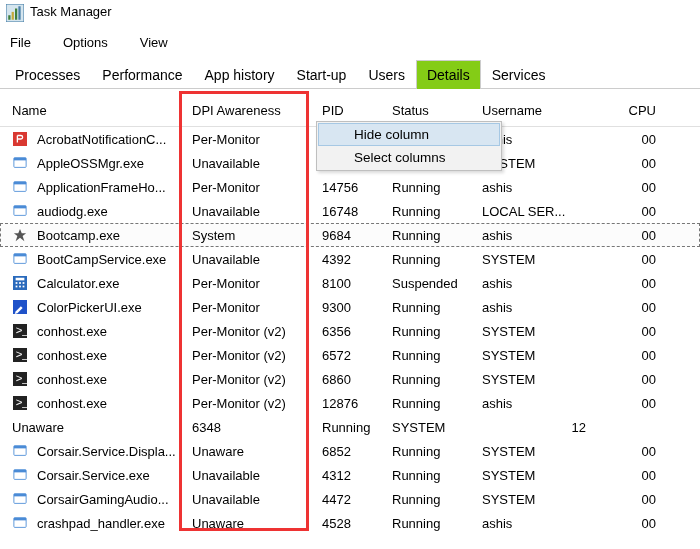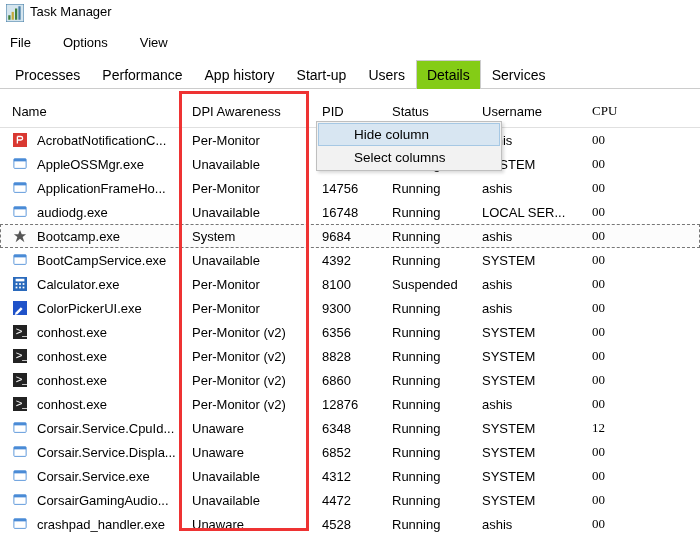--- a/index.html
+++ b/index.html
@@ -14,21 +14,21 @@
   .tab { padding: 6px 10px; font-size: 14px; border: 1px solid transparent; border-bottom: none; margin-bottom: -1px; }
   .tab.active { border-color: #ccc; background: #84cc16; }
 
   .grid { position: relative; padding-top: 8px; }
   .head, .row { display: grid; grid-template-columns: 180px 130px 70px 90px 110px 70px 50px; align-items: center; }
   .head { border-bottom: 1px solid #e0e0e0; padding: 6px 4px 8px 12px; font-weight: 400; }
   .head .cell { white-space: nowrap; overflow: hidden; }
   .row { padding: 2px 4px 2px 12px; height: 24px; }
   .row .cell { white-space: nowrap; overflow: hidden; text-overflow: ellipsis; }
   .num { text-align: left; padding-right: 14px; }
-  .cpu { text-align: left; padding-right: 6px; font-family: Liberation Serif, serif; }
+  .cpu { text-align: right; padding-right: 6px; }
   .namecell { display: flex; align-items: center; gap: 9px; }
   .row.selected { outline: 1px dashed #777; outline-offset: -1px; background: #fcfcfc; }
 
   .redbox { position: absolute; top: 2px; left: 179px; width: 130px; height: 440px; border: 3px solid #e33; pointer-events: none; }
 
   .ctxmenu { position: absolute; top: 32px; left: 316px; width: 186px; background: #f2f2f2; border: 1px solid #bfbfbf; box-shadow: 2px 2px 3px rgba(0,0,0,.15); padding: 1px; z-index: 5; }
   .ctxitem { padding: 4px 32px 4px 36px; font-size: 13.5px; }
   .ctxitem.hover { background: #d8e6f2; outline: 1px solid #a6c8e4; outline-offset: -1px; }
 
   .ico { width: 16px; height: 16px; flex: 0 0 16px; display: flex; align-items: center; justify-content: center; border-radius: 2px; }
@@ -230,21 +230,21 @@
         <div class="cell namecell">
           <span class="ico">
             <svg viewBox="0 0 16 16">
               <rect width="16" height="16" fill="#222"></rect>
               <text x="3" y="11" font-size="9" fill="#fff" font-family="monospace">&gt;_</text>
             </svg>
           </span>
           <span>conhost.exe</span>
         </div>
         <div class="cell">Per-Monitor (v2)</div>
-        <div class="cell num">8828</div>
+        <div class="cell num">6572</div>
         <div class="cell">Running</div>
         <div class="cell">SYSTEM</div>
         <div class="cell cpu">00</div>
       </div>
       <div class="row">
         <div class="cell namecell">
           <span class="ico">
             <svg viewBox="0 0 16 16">
               <rect width="16" height="16" fill="#222"></rect>
               <text x="3" y="11" font-size="9" fill="#fff" font-family="monospace">&gt;_</text>
@@ -268,29 +268,20 @@
           </span>
           <span>conhost.exe</span>
         </div>
         <div class="cell">Per-Monitor (v2)</div>
         <div class="cell num">12876</div>
         <div class="cell">Running</div>
         <div class="cell">ashis</div>
         <div class="cell cpu">00</div>
       </div>
       <div class="row">
-        <div class="cell namecell">
-          <span class="ico">
-            <svg viewBox="0 0 16 16">
-              <rect x="1" y="2" width="14" height="11" rx="1" fill="#fff" stroke="#4a8bd6"></rect>
-              <rect x="1" y="2" width="14" height="3" fill="#4a8bd6"></rect>
-            </svg>
-          </span>
-          <span>Corsair.Service.CpuId...</span>
-        </div>
         <div class="cell">Unaware</div>
         <div class="cell num">6348</div>
         <div class="cell">Running</div>
         <div class="cell">SYSTEM</div>
         <div class="cell cpu">12</div>
       </div>
       <div class="row">
         <div class="cell namecell">
           <span class="ico">
             <svg viewBox="0 0 16 16">

